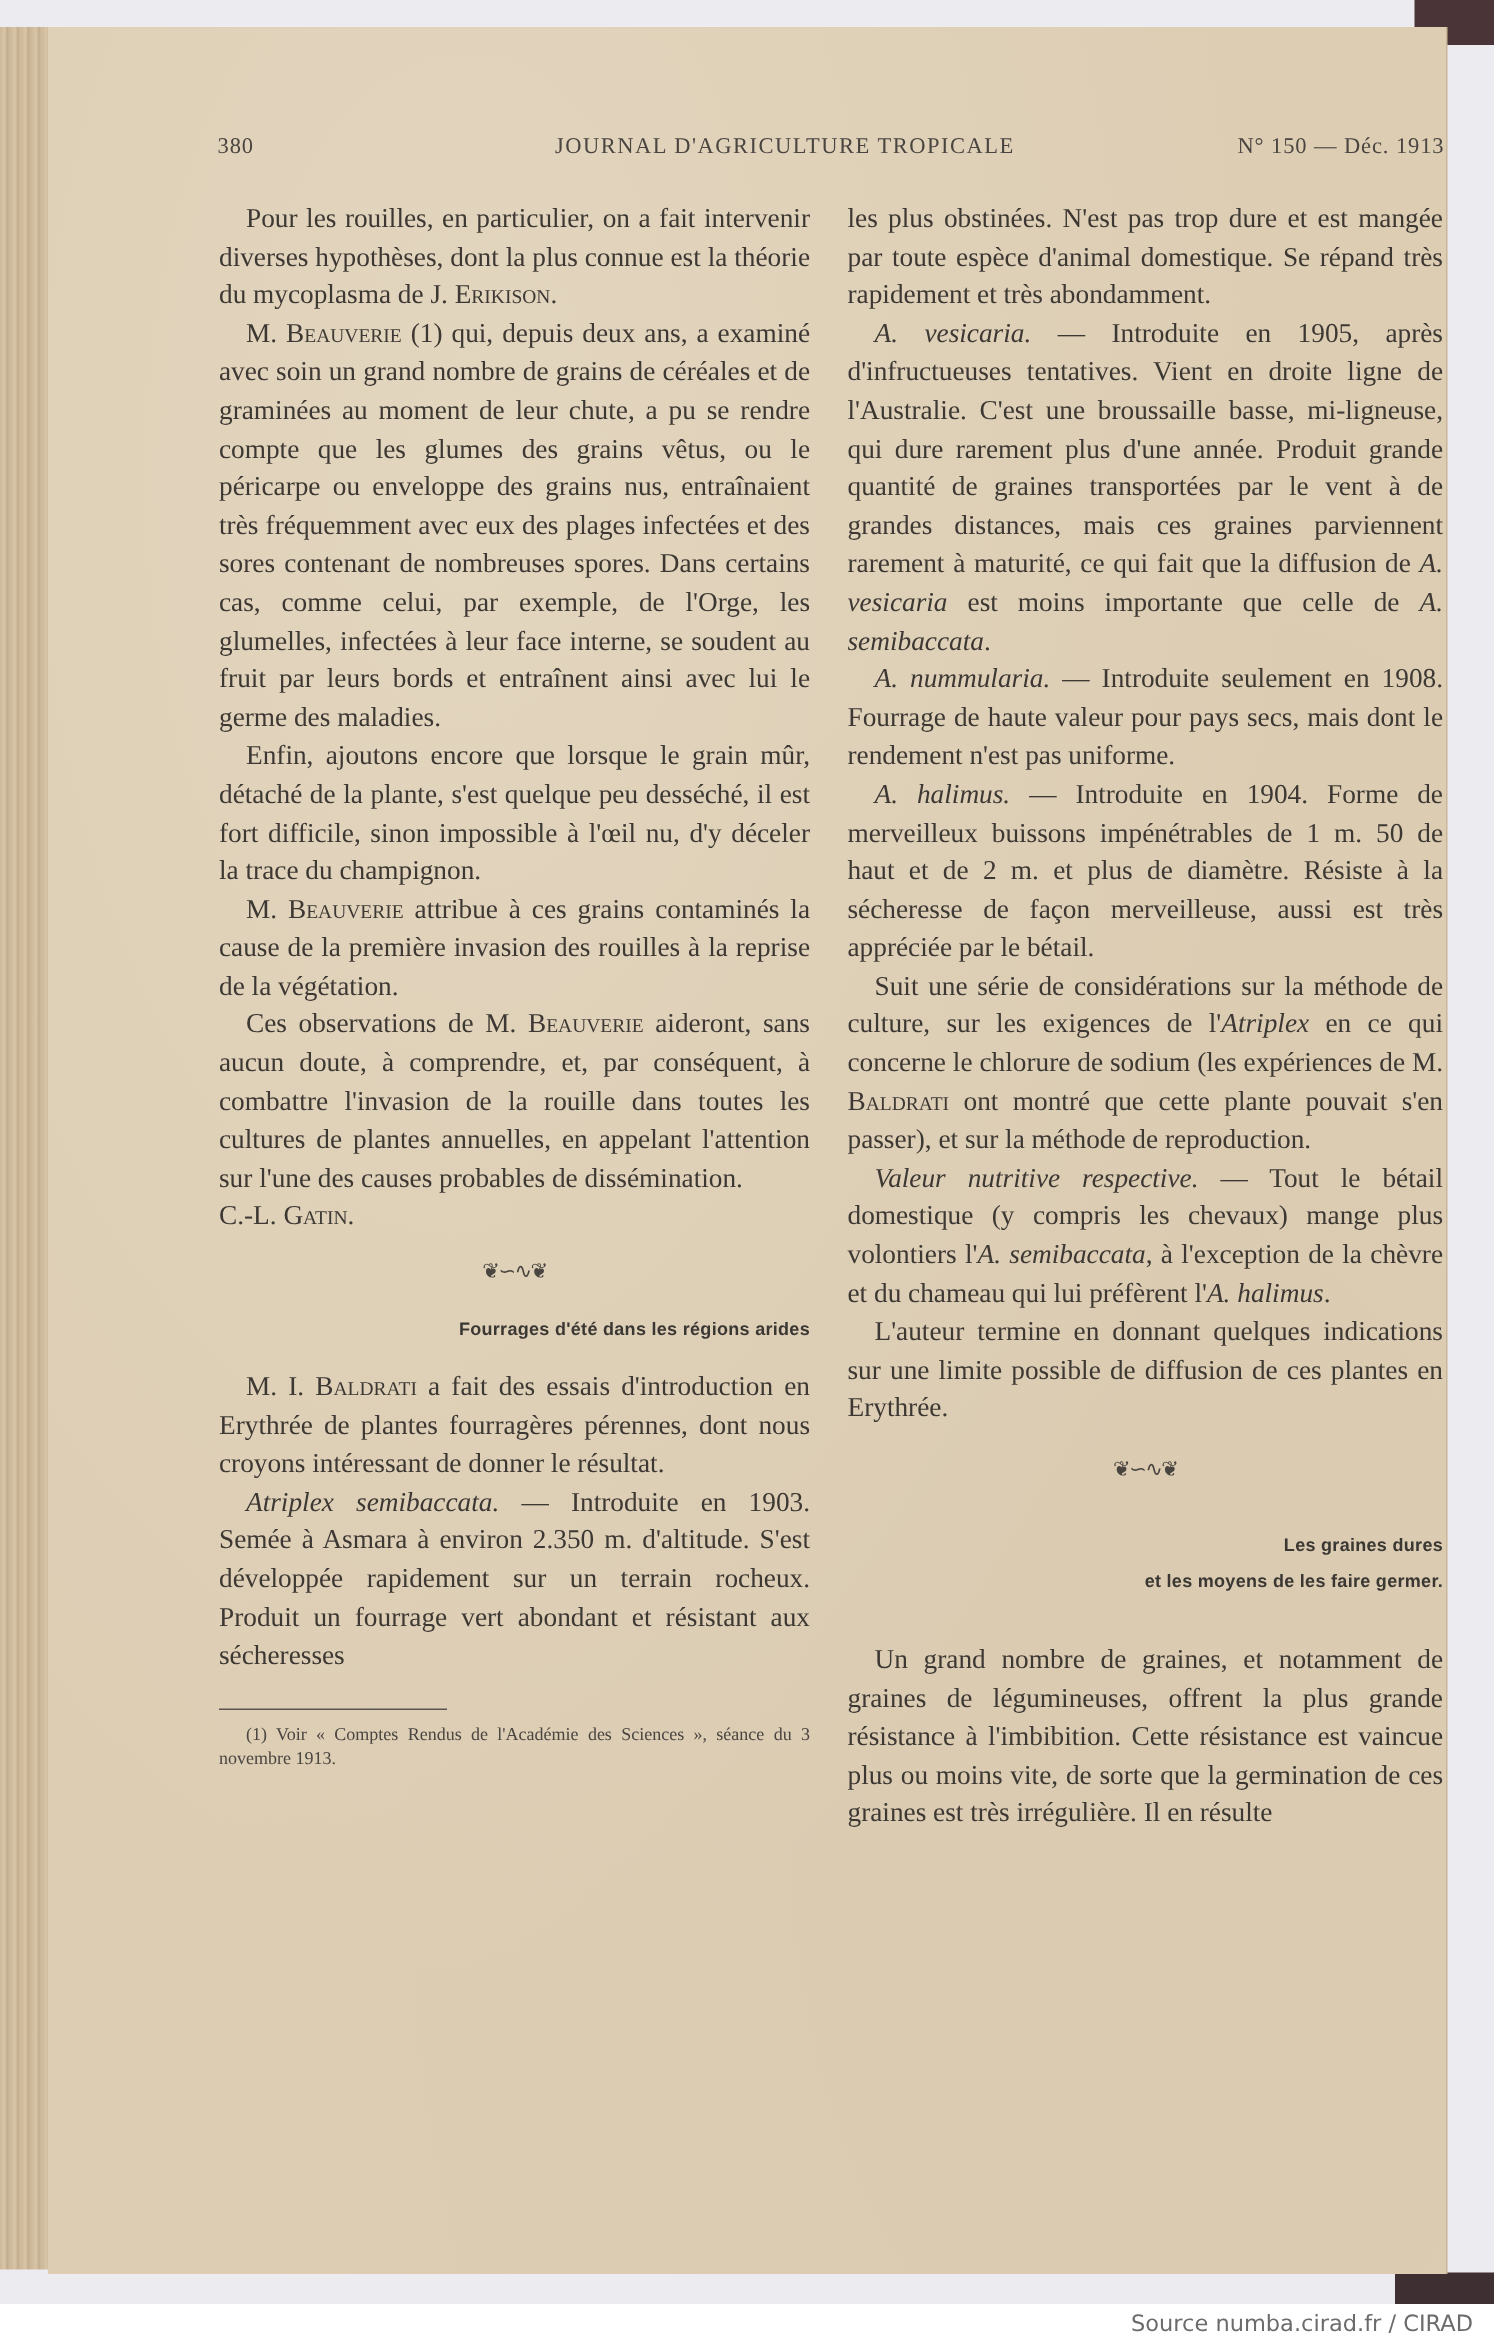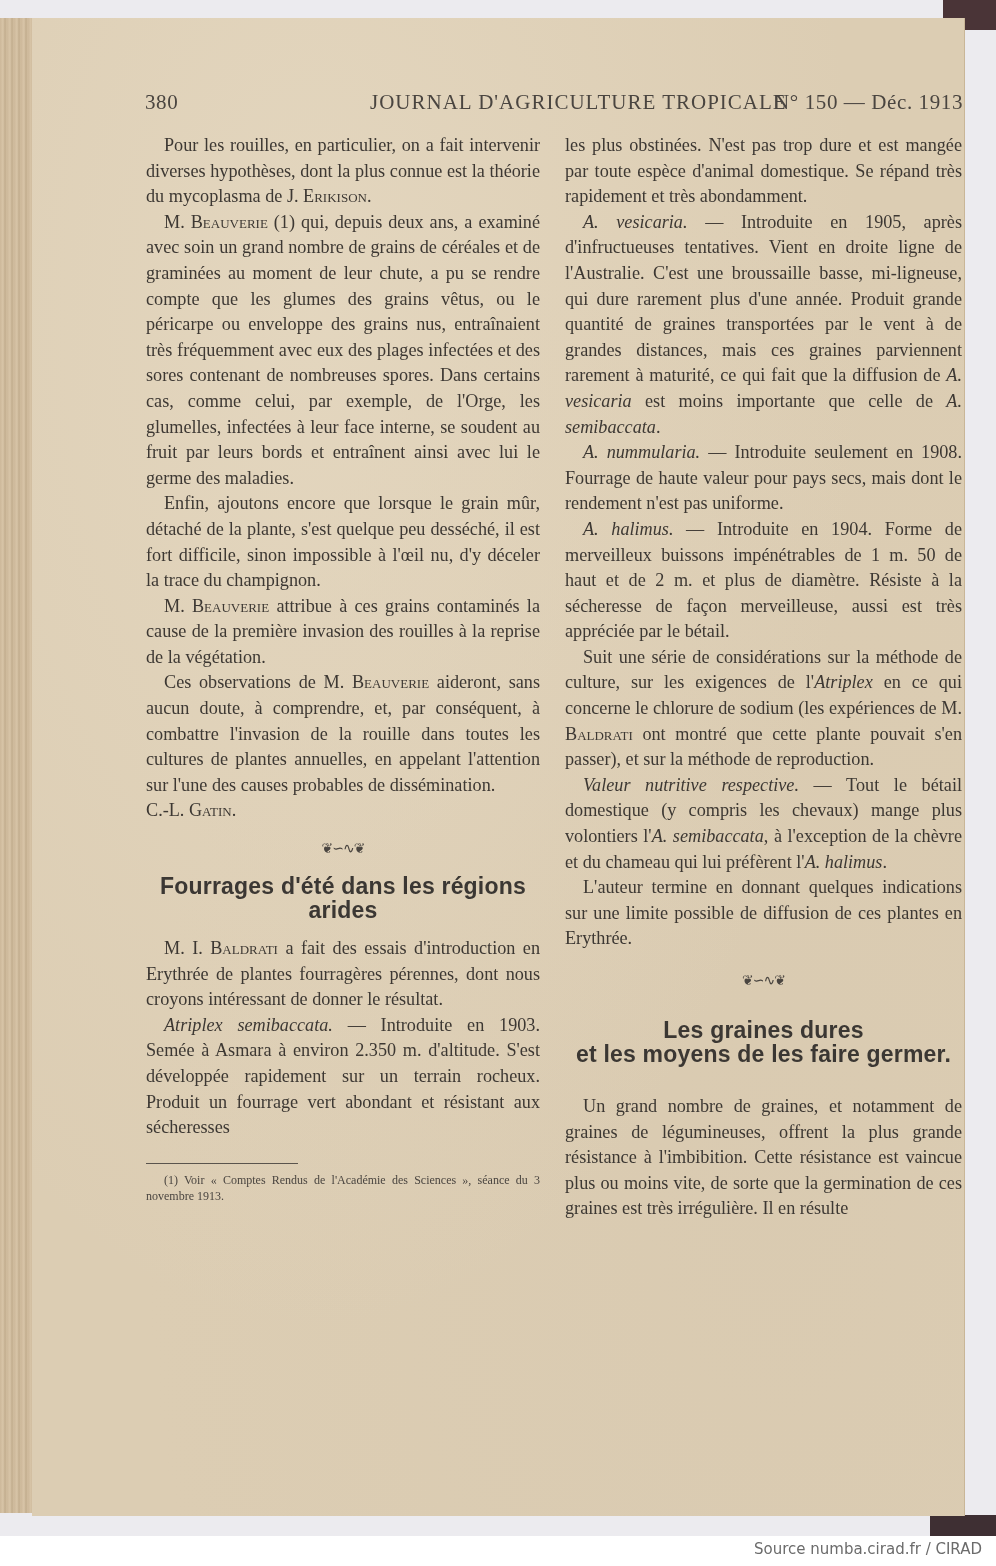--- a/index.html
+++ b/index.html
@@ -27,21 +27,21 @@
   .page {
     position:absolute; left:32px; top:18px; width:932px; height:1498px;
     background:#dccdb3;
     background-image:
       radial-gradient(ellipse at 30% 20%, rgba(232,220,198,0.6), rgba(0,0,0,0) 60%),
       radial-gradient(ellipse at 80% 80%, rgba(215,200,175,0.5), rgba(0,0,0,0) 60%);
     box-shadow: 1px 0 0 #c9b697;
   }
   .running-head {
     position:absolute; top:90px; left:145px; width:818px; height:22px;
-    color:#4a4540; font-family:"Liberation Serif", serif; font-size:21px;
+    color:#4a4540; font-family:"Liberation Serif", serif; font-size:15px;
     letter-spacing:0.6px;
     text-decoration:underline;
   }
   .running-head .pageno { position:absolute; left:0; top:0; }
   .running-head .journal { position:absolute; left:225px; top:0; letter-spacing:1px; }
   .running-head .issue { position:absolute; right:0; top:0; }
 
   .col {
     position:absolute; top:133px; color:#3d3833;
     font-family:"Liberation Serif", serif; font-size:18.2px; line-height:25.6px;
@@ -52,21 +52,21 @@
   .col p.ind { text-indent:18px; }
   .sc { font-variant:small-caps; }
   .it { font-style:italic; }
   .sign { text-align:left; padding-right:38px; }
   .ornament {
     text-align:center; font-size:14px; color:#4a4540; letter-spacing:-1px;
     height:22px; line-height:22px; margin:14px 0 14px 0;
   }
   .heading {
     font-family:"Liberation Sans", sans-serif; font-weight:bold;
-    font-size:23px; color:#3b3733; text-align:center; line-height:24px;
+    font-size:12px; color:#3b3733; text-align:right; line-height:24px;
     letter-spacing:0.2px;
   }
   .rule { width:152px; height:1px; background:#5a544d; margin:0 0 8px 0; }
   .footnote {
     font-family:"Liberation Serif", serif; font-size:12px; line-height:16px;
     color:#4a4540; text-align:justify;
   }
   .source {
     position:absolute; right:14px; top:1540px; font-family:"DejaVu Sans", sans-serif;
     font-size:15px; color:#6b6b6b;

